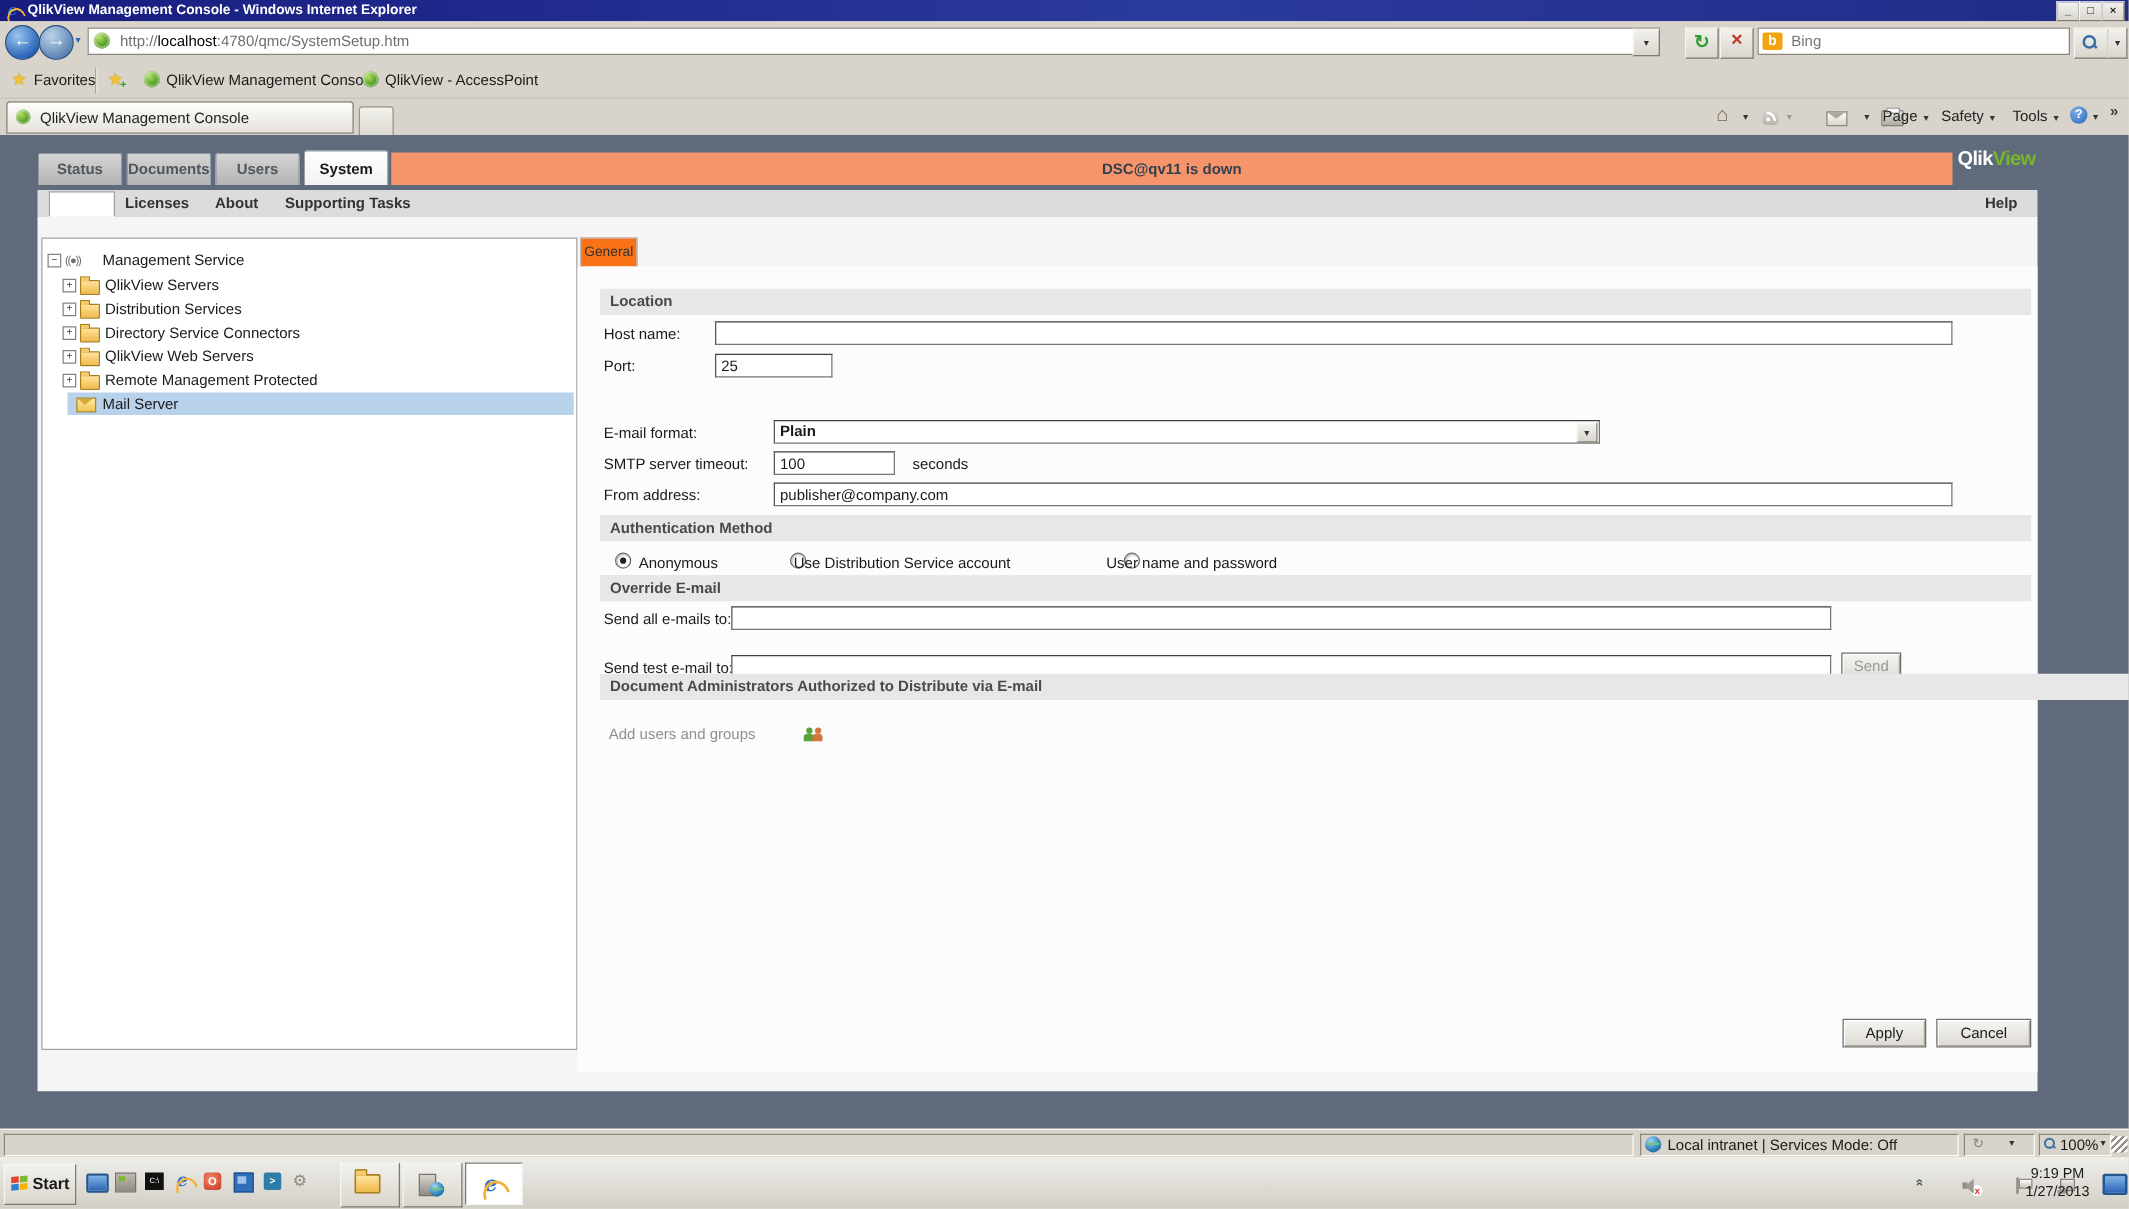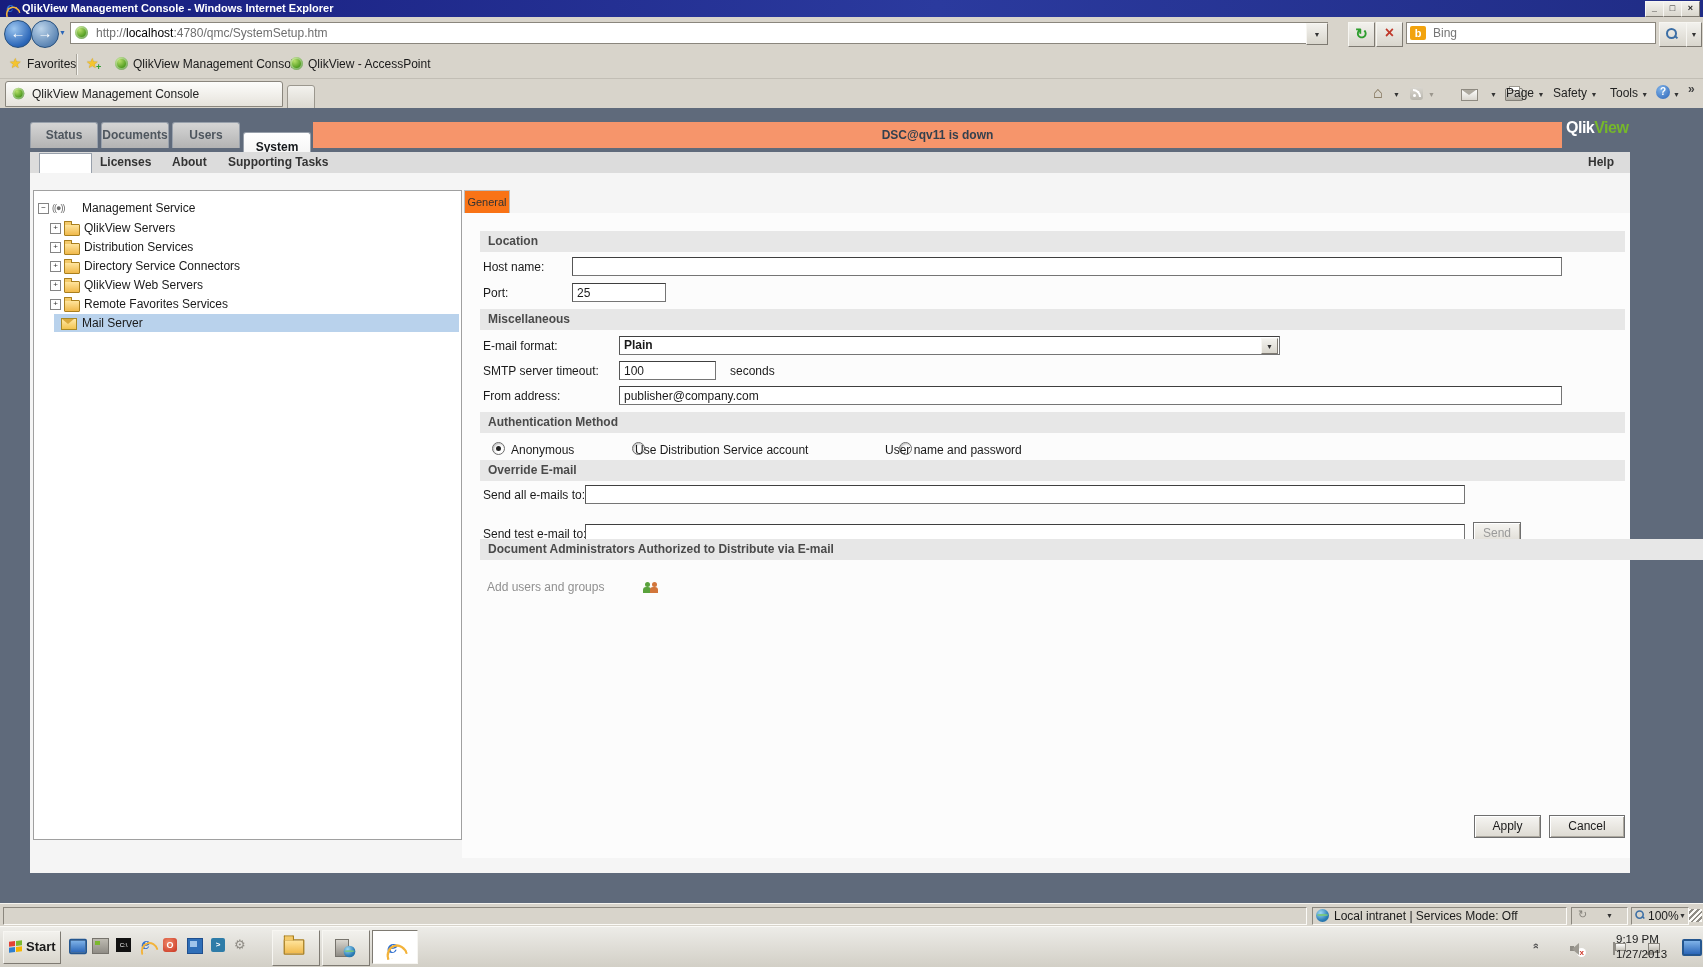--- a/index.html
+++ b/index.html
@@ -172,21 +172,21 @@
   <span class="ab helpico" style="left:1656px;top:6px;">?</span>
   <span class="ab ddarrow" style="left:1673px;top:12px;">▼</span>
   <span class="ab bold" style="left:1688px;top:3px;color:#444;">»</span>
 </div>
 
 <div class="ab" id="page">
 
   <div class="ab mtab" style="left:30px;">Status</div>
   <div class="ab mtab" style="left:101px;">Documents</div>
   <div class="ab mtab" style="left:172px;">Users</div>
-  <div class="ab mtab active" style="left:243px;margin-top:12px;">System</div>
+  <div class="ab mtab active" style="left:243px;">System</div>
 
   <div class="ab" style="left:313px;top:14px;width:1249px;height:26px;background:#F6956B;">
     <span class="ab bold" style="left:0;top:6px;width:100%;text-align:center;color:#33404E;">DSC@qv11 is down</span>
   </div>
 
   <div class="ab" style="left:1566px;top:11px;font-size:16px;font-weight:bold;letter-spacing:-.5px;">
     <span style="color:#fff;">Qlik</span><span style="color:#76B82A;">View</span>
   </div>
 
   <div class="ab" id="subnav">
@@ -222,41 +222,40 @@
         <span class="ab" style="left:34px;">Directory Service Connectors</span>
       </div>
       <div class="trow" style="left:16px;top:85px;">
         <span class="expander ab" style="left:0;top:4px;">+</span>
         <span class="folder ab" style="left:14px;top:4px;"></span>
         <span class="ab" style="left:34px;">QlikView Web Servers</span>
       </div>
       <div class="trow" style="left:16px;top:104px;">
         <span class="expander ab" style="left:0;top:4px;">+</span>
         <span class="folder ab" style="left:14px;top:4px;"></span>
-        <span class="ab" style="left:34px;">Remote Favorites Services</span>
+        <span class="ab" style="left:34px;">Remote Management Protected</span>
       </div>
       <div class="trow" style="left:20px;top:123px;width:405px;background:#B9D2EC;">
         <span class="envelope ab" style="left:7px;top:3px;"></span>
         <span class="ab" style="left:28px;">Mail Server</span>
       </div>
     </div>
 
     
     <div class="ab" id="formcard"></div>
     <div class="ab" id="gentab">General</div>
 
     
     <div class="ab sechdr" style="left:450px;top:58px;width:1145px;height:21px;">Location</div>
     <span class="ab flabel" style="left:453px;top:87px;">Host name:</span>
     <input class="ab tin" style="left: 542px; top: 84px; width: 990px; height: 19px;" value="">
     <span class="ab flabel" style="left:453px;top:113px;">Port:</span>
     <input class="ab tin" style="left: 542px; top: 110px; width: 94px; height: 19px;" value="25">
 
     
-    <div class="ab sechdr" style="left:450px;top:136px;width:1145px;height:21px;">Miscellaneous</div>
     <span class="ab flabel" style="left:453px;top:166px;">E-mail format:</span>
     <div class="ab tin" style="left:589px;top:163px;width:661px;height:19px;padding-right:20px;font-weight:bold;">
       <span>Plain</span>
       <span class="ab raised" style="right:1px;top:1px;width:15px;height:14px;text-align:center;line-height:13px;"><span class="ddarrow">▼</span></span>
     </div>
     <span class="ab flabel" style="left:453px;top:191px;">SMTP server timeout:</span>
     <input class="ab tin" style="left: 589px; top: 188px; width: 97px; height: 19px;" value="100">
     <span class="ab flabel" style="left:700px;top:191px;">seconds</span>
     <span class="ab flabel" style="left:453px;top:216px;">From address:</span>
     <input class="ab tin" style="left: 589px; top: 213px; width: 943px; height: 19px;" value="publisher@company.com">
@@ -339,18 +338,18 @@
     <span class="ab globeico" style="left:20px;top:14px;transform:scale(.9);"></span>
   </div>
   <div class="ab" style="left:372px;top:3px;width:46px;height:34px;background:#fff;border:1px solid;border-color:#7E7A72 #F7F6F2 #F7F6F2 #7E7A72;box-sizing:border-box;">
     <span class="ab ie-e" style="left:13px;top:9px;transform:scale(1.15);"><i>e</i><u></u></span>
   </div>
   
   <span class="ab chevup" style="left:1532px;top:13px;">»</span>
   <span class="ab spk" style="left:1551px;top:12px;"><s>x</s></span>
   <span class="ab flagico" style="left:1575px;top:12px;"></span>
   <span class="ab netico" style="left:1594px;top:12px;"></span>
-  <div class="ab" style="left:1616px;top:5px;width:60px;text-align:left;font-size:11.5px;line-height:15px;">
+  <div class="ab" style="left:1616px;top:5px;width:60px;text-align:center;font-size:11.5px;line-height:15px;">
     <div>9:19 PM</div>
     <div>1/27/2013</div>
   </div>
   <span class="ab monico" style="left:1682px;top:12px;"></span>
 </div>
 
 </body></html>

